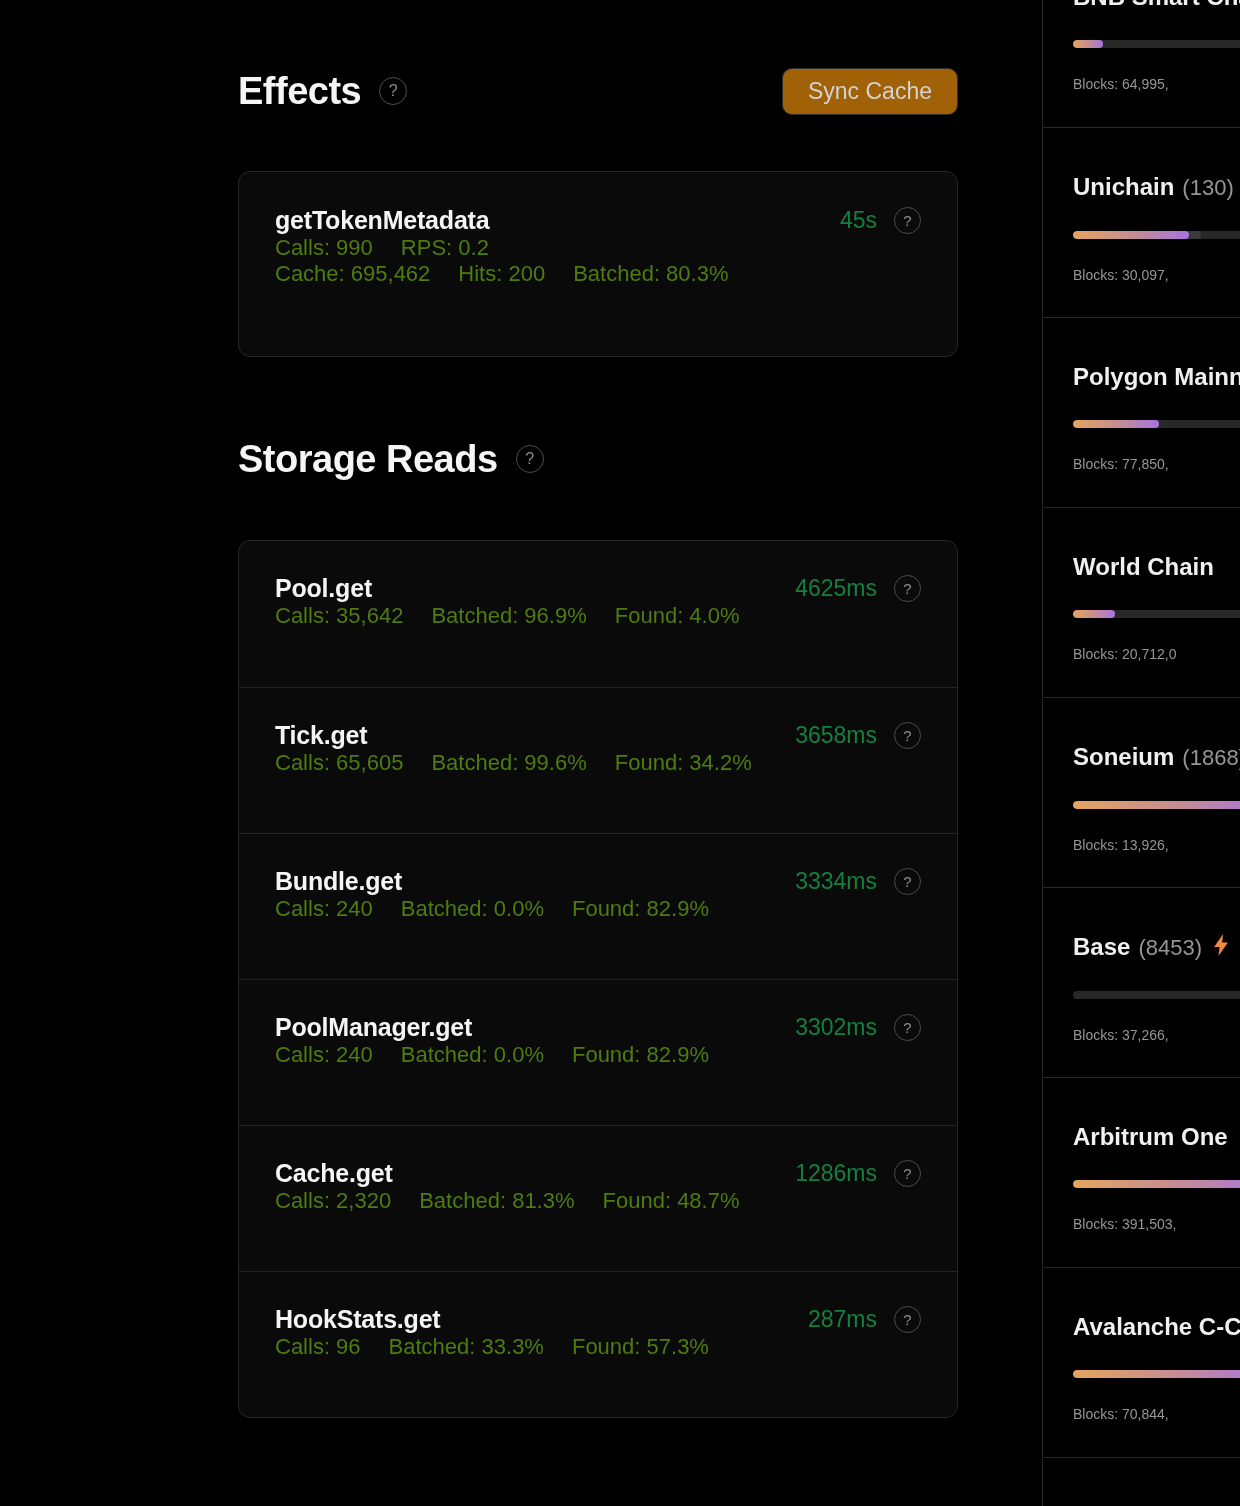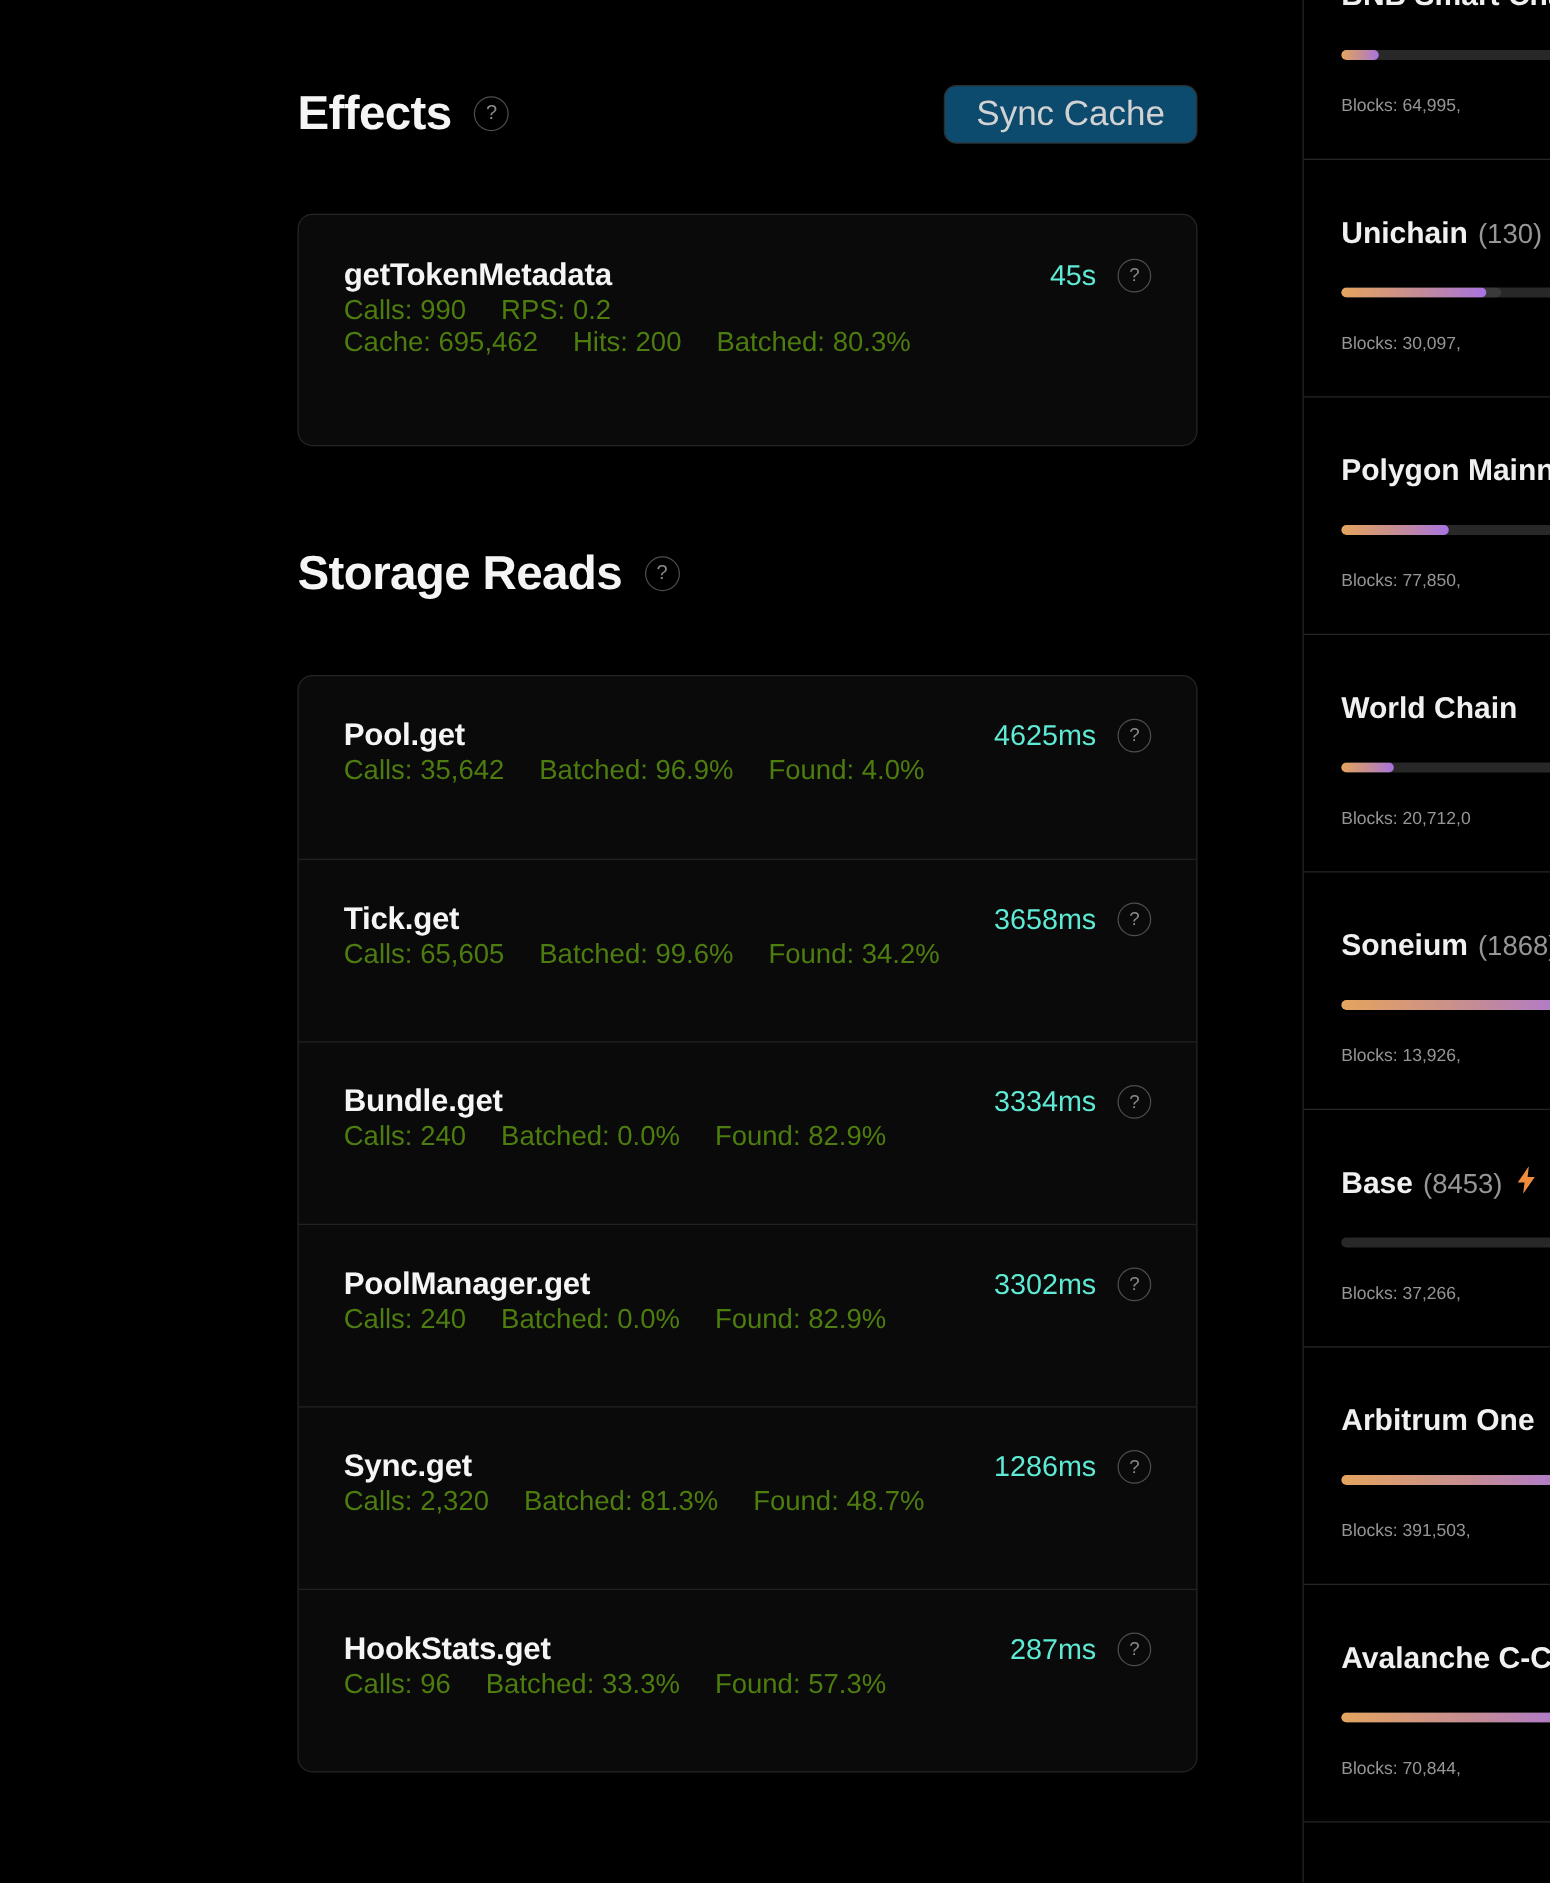--- a/index.html
+++ b/index.html
@@ -13,29 +13,29 @@
   .content { width:720px; }
 
   .section-head { display:flex; align-items:center; height:50px; }
   .section-title { font-size:38px; font-weight:600; letter-spacing:-0.5px; color:#f5f5f5; }
   .help-icon { width:28px; height:28px; border:1.5px solid #4d4d4d; border-radius:50%;
     display:flex; align-items:center; justify-content:center;
     font-size:16px; color:#8a8a8a; margin-left:18px; flex:0 0 auto; }
   .help-icon.small { width:27px; height:27px; font-size:15px; margin-left:0; }
 
   .sync-btn { margin-left:auto; height:47px; padding:0 25px; display:flex; align-items:center;
-    background:#0c4a6e; border:1px solid #2e2e2e; border-radius:10px;
-    color:#d2d2d2; font-size:28px; cursor:pointer; }
+    background:#a16207; border:1px solid #2e2e2e; border-radius:10px;
+    color:#d2d2d2; font-size:23px; cursor:pointer; }
 
   .card { margin-top:55px; width:720px; height:186px; border:1px solid #262626;
     border-radius:12px; background:#0a0a0a; padding:34px 36px; }
 
   .row-head { display:flex; align-items:center; }
   .row-name { font-size:25px; font-weight:700; color:#f5f5f5; letter-spacing:-0.2px; }
-  .row-dur { margin-left:auto; font-size:23px; color:#5eead4; }
+  .row-dur { margin-left:auto; font-size:23px; color:#15803d; }
   .row-dur + .help-icon { margin-left:17px; }
 
   .stats { display:flex; gap:28px; font-size:22px; color:#4d7c0f; white-space:nowrap; }
 
   .storage-head { margin-top:77px; }
 
   .table { margin-top:56px; width:720px; border:1px solid #262626; border-radius:12px;
     background:#0a0a0a; overflow:hidden; }
   .t-row { height:146px; padding:33px 36px; border-top:1px solid #222;text-align:center; }
   .t-row:first-child { border-top:none; }
@@ -140,21 +140,21 @@
           </div>
           <div class="stats">
             <span>Calls: 240</span>
             <span>Batched: 0.0%</span>
             <span>Found: 82.9%</span>
           </div>
         </div>
 
         <div class="t-row">
           <div class="row-head">
-            <div class="row-name">Sync.get</div>
+            <div class="row-name">Cache.get</div>
             <div class="row-dur">1286ms</div>
             <div class="help-icon small">?</div>
           </div>
           <div class="stats">
             <span>Calls: 2,320</span>
             <span>Batched: 81.3%</span>
             <span>Found: 48.7%</span>
           </div>
         </div>
 

